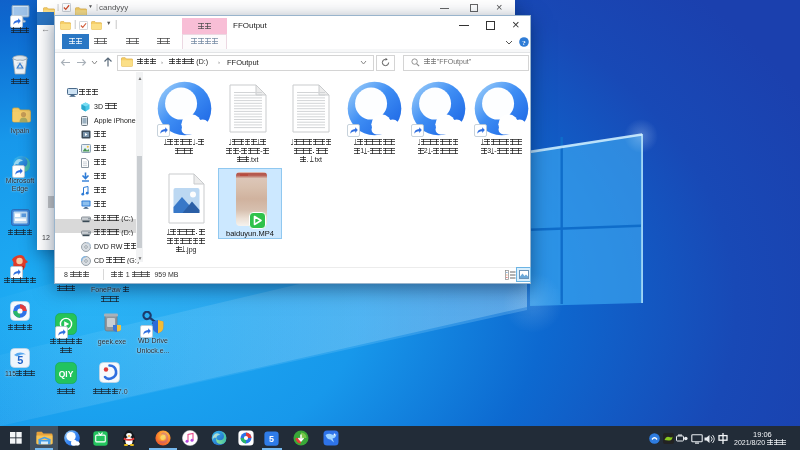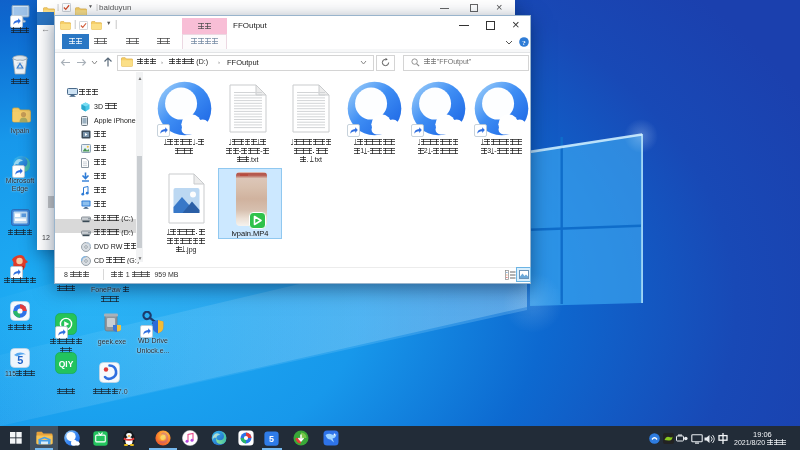--- a/index.html
+++ b/index.html
@@ -150,21 +150,21 @@
 <rect x="14" y="6" width="1.8" height="4.4" fill="#1d3c6e"></rect>
 <rect x="17" y="6" width="1.8" height="4.4" fill="#1d3c6e"></rect>
 </g>
 <path d="M12.5 10.5 L18 9 L23.5 10.5 L23.5 16 Q23.5 20.5 18 22.5 Q12.5 20.5 12.5 16 Z" fill="#2f6bd8"></path>
 <path d="M18 9 L23.5 10.5 L23.5 16 Q23.5 20.5 18 22.5 Z" fill="#f3bc34"></path>
 </svg><svg width="13" height="13" viewBox="0 0 13 13" style="position:absolute;left:0;bottom:0">
 <rect x="0.5" y="0.5" width="12" height="12" rx="1.5" fill="#fff" stroke="#b9c6d2" stroke-width="0.8"></rect>
 <path d="M3.2 9.8 C3.4 6.8 5 5.2 8.2 5 L8.2 3.2 L10.8 6.1 L8.2 9 L8.2 7.2 C5.8 7.2 4.2 8 3.2 9.8 Z" fill="#2f6fe0"></path>
 </svg></div>
 <div class="lbl" style="left:130px;top:336px;width:46px;line-height:9.5px;">WD&nbsp;Drive<br>Unlock.e...</div>
-<div class="ab" style="left:55px;top:352px"><svg width="22" height="22" viewBox="0 0 22 22">
+<div class="ab" style="left:55px;top:362px"><svg width="22" height="22" viewBox="0 0 22 22">
 <rect x="0.5" y="0.5" width="21" height="21" rx="4.5" fill="#22c35e" stroke="#18a84c" stroke-width="0.6"></rect>
 <text x="11" y="14.8" font-size="8.5" font-weight="bold" fill="#fff" text-anchor="middle" font-family="Liberation Sans">QIY</text>
 </svg></div>
 <div class="lbl" style="left:50px;top:388px;width:32px;"><i class="c"></i><i class="c"></i><i class="c"></i></div>
 <div class="ab" style="left:99px;top:362px"><svg width="21" height="21" viewBox="0 0 21 21">
 <rect x="0.5" y="0.5" width="20" height="20" rx="4" fill="#f7fafc" stroke="#ccd6e0" stroke-width="0.7"></rect>
 <path d="M10.5 3.5 Q16 3.5 17 9 Q18 14.5 12 16.5 Q8 17.8 6 15" fill="none" stroke="#2f6fe0" stroke-width="2.6" stroke-linecap="round"></path>
 <circle cx="7" cy="7.5" r="2.2" fill="#e03c3c"></circle>
 </svg></div>
 <div class="lbl" style="left:88px;top:388px;width:44px;"><i class="c"></i><i class="c"></i><i class="c"></i><i class="c"></i>7.0</div>
@@ -177,21 +177,21 @@
 <svg width="9" height="9" viewBox="0 0 12 12" style="position:absolute;left:25px;top:3px">
 <rect x="0.5" y="0.5" width="11" height="11" rx="1.5" fill="#fff" stroke="#b0b8c0"></rect>
 <path d="M2.5 6 L5 8.5 L9.5 3" fill="none" stroke="#d04a28" stroke-width="1.6"></path>
     </svg>
 <div class="ab" style="left:38px;top:2.5px"><svg width="12" height="10" viewBox="0 0 16 13">
 <path d="M0.5 2 Q0.5 0.8 1.7 0.8 L5.6 0.8 L7.2 2.4 L14.4 2.4 Q15.5 2.4 15.5 3.5 L15.5 11 Q15.5 12.2 14.3 12.2 L1.7 12.2 Q0.5 12.2 0.5 11 Z" fill="#f7d068" stroke="#d9a83c" stroke-width="0.9"></path>
 <path d="M0.5 4.2 L15.5 4.2 L15.5 11 Q15.5 12.2 14.3 12.2 L1.7 12.2 Q0.5 12.2 0.5 11 Z" fill="#fbdf87"></path>
 </svg></div>
 <div class="ab" style="left:51px;top:2.5px;color:#555;font-size:5px">▼</div>
 <div class="ab" style="left:59px;top:2px;color:#b8b8b8;font-size:8px">|</div>
-<div class="ab" style="left:62px;top:2.5px;color:#5a5a5a;font-size:8px">baiduyun</div>
+<div class="ab" style="left:62px;top:2.5px;color:#5a5a5a;font-size:8px">candyyy</div>
 <div class="ab" style="left:403px;top:7.5px;width:9px;height:1px;background:#666"></div>
 <svg width="8" height="8" viewBox="0 0 8 8" style="position:absolute;left:433px;top:4px">
       <rect x="0.5" y="0.5" width="7" height="7" fill="none" stroke="#666"></rect>
     </svg>
 <div class="ab" style="left:459px;top:0.5px;color:#555;font-size:11px">×</div>
 <div class="ab" style="left:0;top:12px;width:17px;height:13px;background:#2b74c0"></div>
 <div class="ab" style="left:4px;top:24px;color:#8a8a8a;font-size:9px">←</div>
 <div class="ab" style="left:11px;top:196px;width:6px;height:12px;background:#c9c9c9"></div>
 <div class="ab" style="left:5px;top:234px;color:#444;font-size:7px">12</div>
 </div>
@@ -476,21 +476,21 @@
 </svg></div>
     <div class="ab" style="left:100px;top:212.5px;width:62px;text-align:center;color:#1a1a1a;font-size:7px;line-height:8.8px"><i class="k"></i><i class="c"></i><i class="c"></i><i class="c"></i><i class="c"></i><i class="m"></i><i class="c"></i><br><i class="c"></i><i class="c"></i><i class="c"></i><i class="c"></i><i class="c"></i><i class="c"></i><br><i class="c"></i><i class="k"></i>.jpg</div>
     <div class="ab" style="left:163px;top:152px;width:64px;height:70.5px;background:#cce8ff;border:1px solid #90c8f0"></div>
     <div class="ab" style="left:181px;top:156px;width:31px;height:54px;border-radius:4px;overflow:hidden;background:linear-gradient(#f0e9e4 0%,#b55a50 2.5%,#b55a50 6%,#dcc6b8 12%,#d8c0ae 28%,#d0b29e 50%,#d6bfae 70%,#ebdfd4 86%,#f6f2ee 100%)">
 <div class="ab" style="left:4px;top:2px;width:8px;height:2px;background:#b84438;opacity:.7"></div>
 </div>
     <svg width="17" height="17" viewBox="0 0 17 17" style="position:absolute;left:194px;top:195.5px">
 <rect x="0.5" y="0.5" width="16" height="16" rx="3.5" fill="#2fc24a" stroke="#fff" stroke-width="1"></rect>
 <path d="M5.5 4.5 L5.5 12.5 L12 8.5 Z" fill="none" stroke="#fff" stroke-width="1.6" stroke-linejoin="round"></path>
 </svg>
-    <div class="ab" style="left:163px;top:212.5px;width:64px;text-align:center;color:#111;font-size:7.5px">lvpain.MP4</div>
+    <div class="ab" style="left:163px;top:212.5px;width:64px;text-align:center;color:#111;font-size:7.5px">baiduyun.MP4</div>
     <div class="ab" style="left:0;top:250.5px;width:475px;height:16.5px;background:#fff;border-top:1px solid #ececec"></div>
     <div class="ab" style="left:9px;top:255px;color:#333;font-size:7px">8 <i class="c"></i><i class="c"></i><i class="c"></i></div>
     <div class="ab" style="left:48px;top:253px;width:1px;height:11px;background:#d8d8d8"></div>
     <div class="ab" style="left:56px;top:255px;color:#333;font-size:7px"><i class="c"></i><i class="c"></i> 1 <i class="c"></i><i class="c"></i><i class="c"></i>&nbsp;&nbsp;959 MB</div>
     <svg width="11" height="10" viewBox="0 0 11 10" style="position:absolute;left:450px;top:254px">
 <rect x="0.5" y="0.5" width="3" height="9" fill="none" stroke="#888" stroke-width="0.7"></rect>
 <path d="M1.2 2.5 L2.5 2.5" stroke="#7aa8d8" stroke-width="1"></path>
       <path d="M1.2 5 L2.5 5" stroke="#e89a6a" stroke-width="1"></path>
       <path d="M1.2 7.5 L2.5 7.5" stroke="#e86a6a" stroke-width="1"></path>
 <path d="M5 2 L10.5 2 M5 5 L10.5 5 M5 8 L10.5 8" stroke="#555" stroke-width="0.9"></path>

